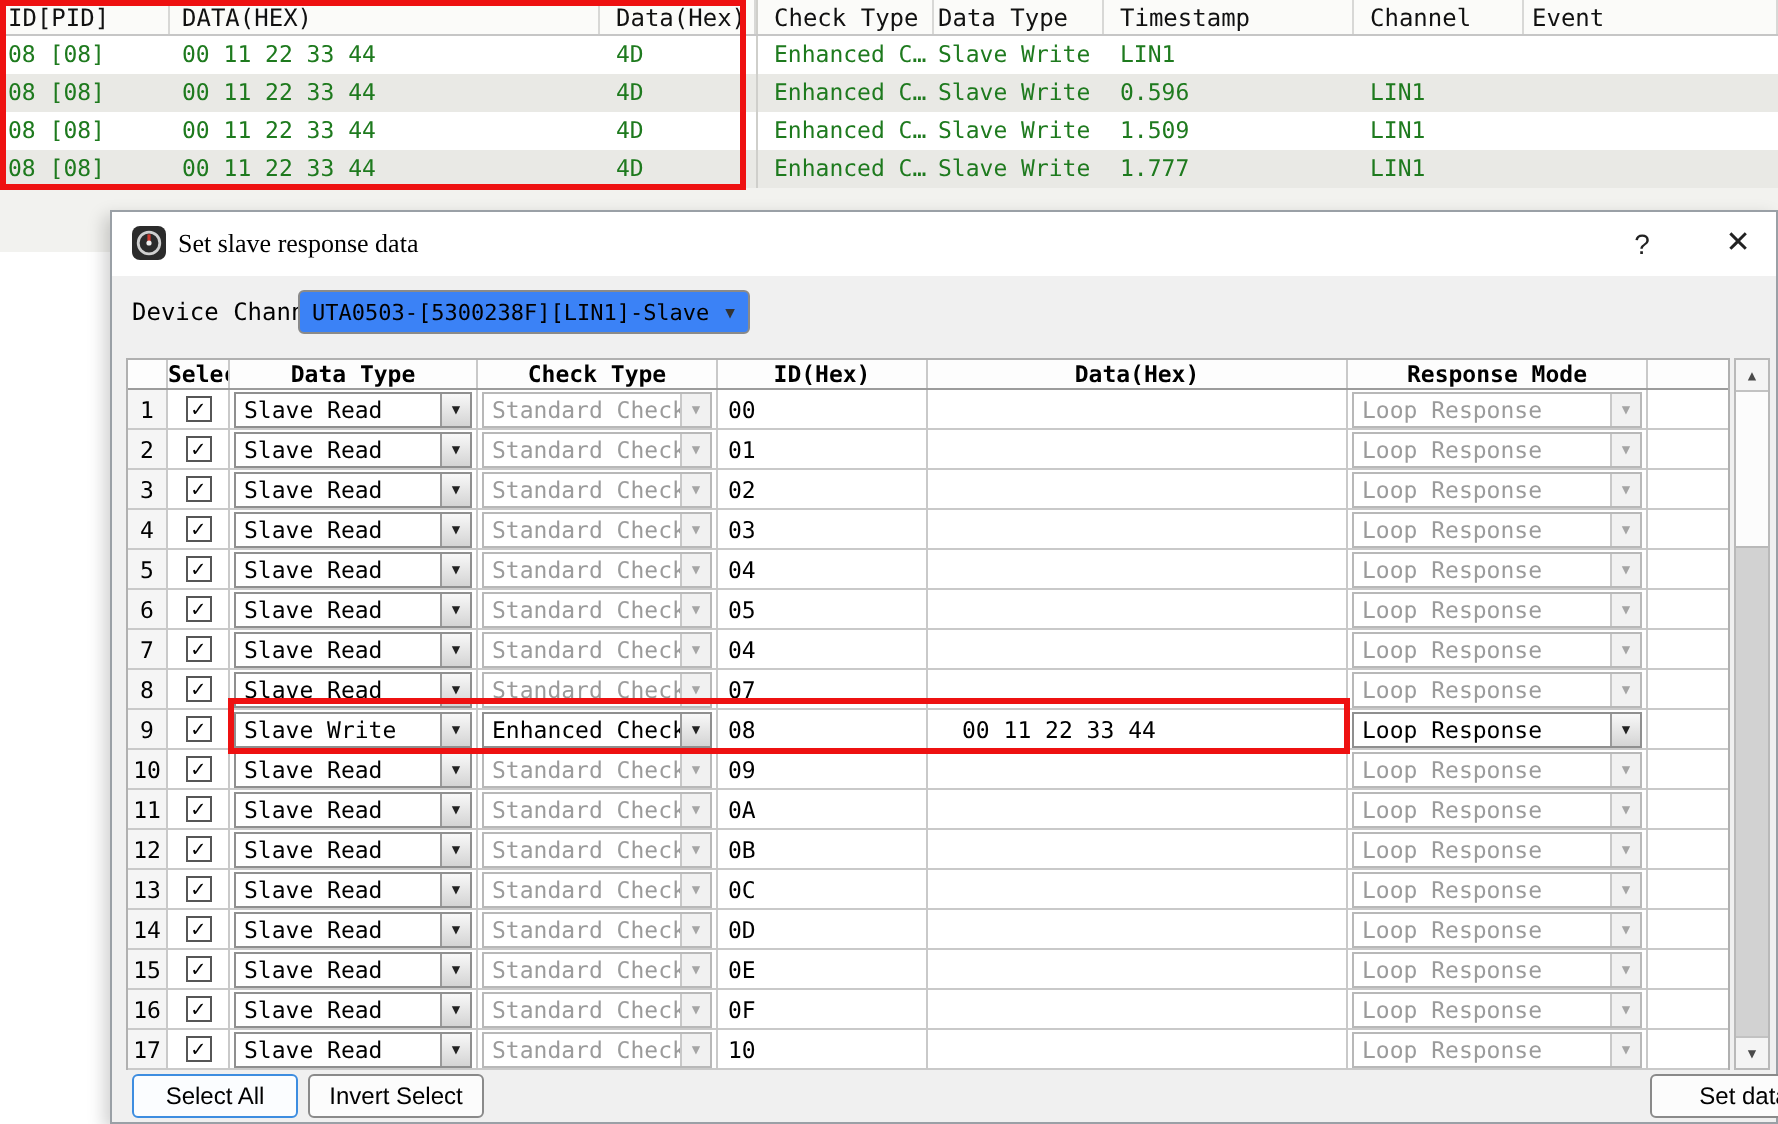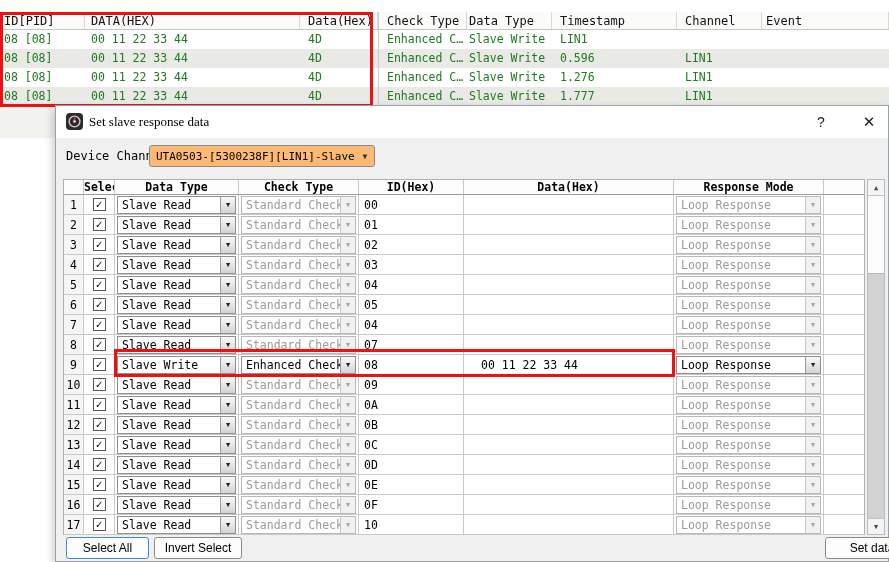--- a/index.html
+++ b/index.html
@@ -4,21 +4,21 @@
 <style>
   :root{
     --red:#ee1111; --green:#1e7a1e; --grid:#c9c9c9; --cb-border:#8f8f8f;
     --dis-text:#9b9b9b;
   }
   *{box-sizing:border-box;margin:0;padding:0}
   body{margin:0;background:#fff;font-family:"DejaVu Sans Mono",monospace;-webkit-font-smoothing:antialiased}
   .screen{position:relative;width:889px;height:562px;overflow:hidden;background:#fff}
 
   
-  .monitor{position:absolute;left:0;top:12px;width:889px;height:126px;background:#f2f2ef}
+  .monitor{position:absolute;left:0;top:0;width:889px;height:126px;background:#f2f2ef}
   .m-header{display:flex;height:18px;line-height:18px;background:#fbfbf9;border-bottom:1px solid #c6c6c6;font-size:12px;color:#111}
   .m-header .mc{border-right:1px solid #d8d8d6;overflow:hidden;white-space:nowrap}
   .m-row{display:flex;height:19px;line-height:19px;font-size:11.5px;color:var(--green);background:#fff}
   .m-body .m-row:nth-child(even){background:#e9e9e5}
   .mc{flex:none;overflow:hidden;white-space:nowrap}
   .mc0{width:85px;padding-left:4px}
   .mc1{width:215px;padding-left:6px}
   .mc2{width:78px;padding-left:8px}
   .mc3{width:89px;padding-left:8px;border-left:1px solid #cfcfcb}
   .mc4{width:85px;padding-left:2px}
@@ -34,21 +34,21 @@
   .titlebar{position:absolute;left:0;top:0;width:100%;height:32px;background:#fff}
   .app-icon{position:absolute;left:10px;top:7px;width:17px;height:17px;border-radius:4px;background:#2b2b2b;display:flex;align-items:center;justify-content:center}
   .app-icon svg{display:block}
   .title{position:absolute;left:33px;top:0;line-height:31px;font-family:Liberation Serif, serif;font-size:13px;color:#000}
   .tb-btn{position:absolute;top:0;height:32px;line-height:32px;text-align:center;font-family:"Liberation Sans",sans-serif;font-size:14px;color:#222;cursor:default}
   .tb-help{left:752px;width:26px}
   .tb-close{left:798px;width:30px;font-size:15px}
 
   .devrow{position:absolute;left:0;top:37px;width:100%;height:30px}
   .dev-label{position:absolute;left:10px;top:6px;font-size:12px;color:#000}
-  .dev-combo{position:absolute;left:93px;top:2px;width:226px;height:22px;background:#fdba74;border:1px solid #8a8a8a;border-radius:3px;
+  .dev-combo{position:absolute;left:93px;top:2px;width:226px;height:22px;background:#3b82f6;border:1px solid #8a8a8a;border-radius:3px;
              display:flex;align-items:center;font-size:11px;color:#000}
   .dev-combo .dtext{flex:1;padding-left:6px;white-space:nowrap;overflow:hidden}
   .dev-combo .darr{width:18px;text-align:center;font-size:8px;color:#333}
 
   
   .grid{position:absolute;left:7px;top:73px;width:802px;height:356px;background:#fff;border:1px solid #b0b0b0}
   .g-header{display:flex;height:15px;line-height:14px;background:#fdfdfd;border-bottom:1px solid #9c9c9c;font-size:11.5px;font-weight:bold;color:#000}
   .g-header .gc{border-right:1px solid var(--grid);text-align:center;overflow:hidden;white-space:nowrap}
   .drow{display:flex;height:20px;border-bottom:1px solid var(--grid);font-size:11.5px;color:#000;background:#fff}
   .gc{flex:none;overflow:hidden;white-space:nowrap}
@@ -128,21 +128,21 @@
     <div class="mc mc6">LIN1</div>
     <div class="mc mc7"></div>
   </div>
 
   <div class="m-row">
     <div class="mc mc0">08 [08]</div>
     <div class="mc mc1">00 11 22 33 44</div>
     <div class="mc mc2">4D</div>
     <div class="mc mc3">Enhanced C…</div>
     <div class="mc mc4">Slave Write</div>
-    <div class="mc mc5">1.276</div>
+    <div class="mc mc5">1.509</div>
     <div class="mc mc6">LIN1</div>
     <div class="mc mc7"></div>
   </div>
 
   <div class="m-row">
     <div class="mc mc0">08 [08]</div>
     <div class="mc mc1">00 11 22 33 44</div>
     <div class="mc mc2">4D</div>
     <div class="mc mc3">Enhanced C…</div>
     <div class="mc mc4">Slave Write</div>

